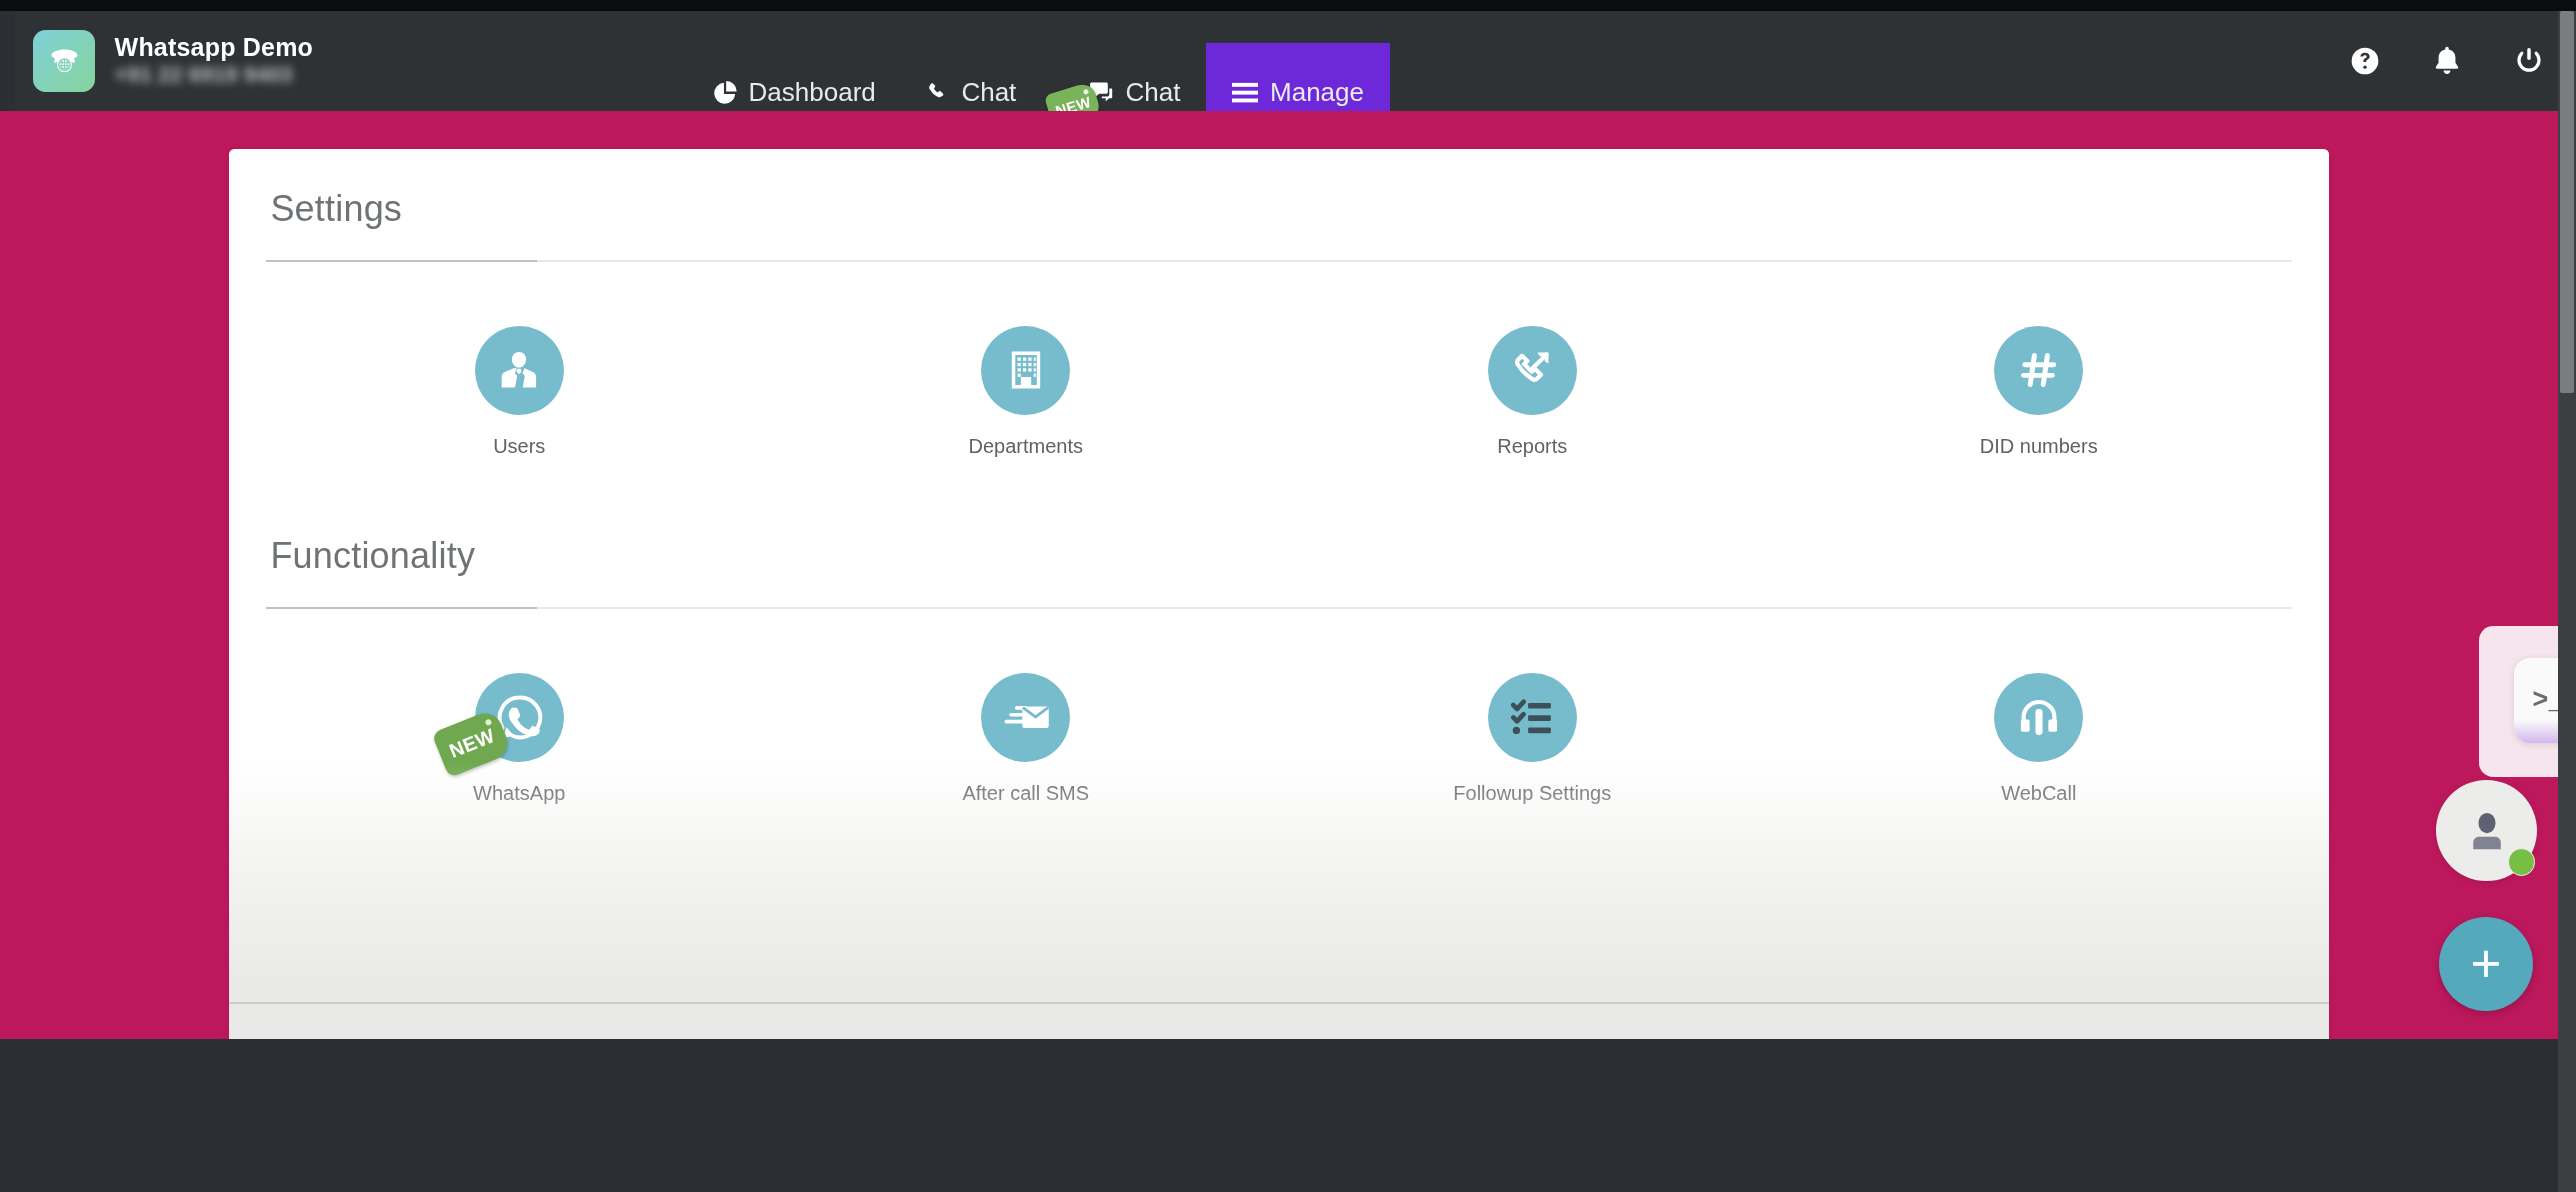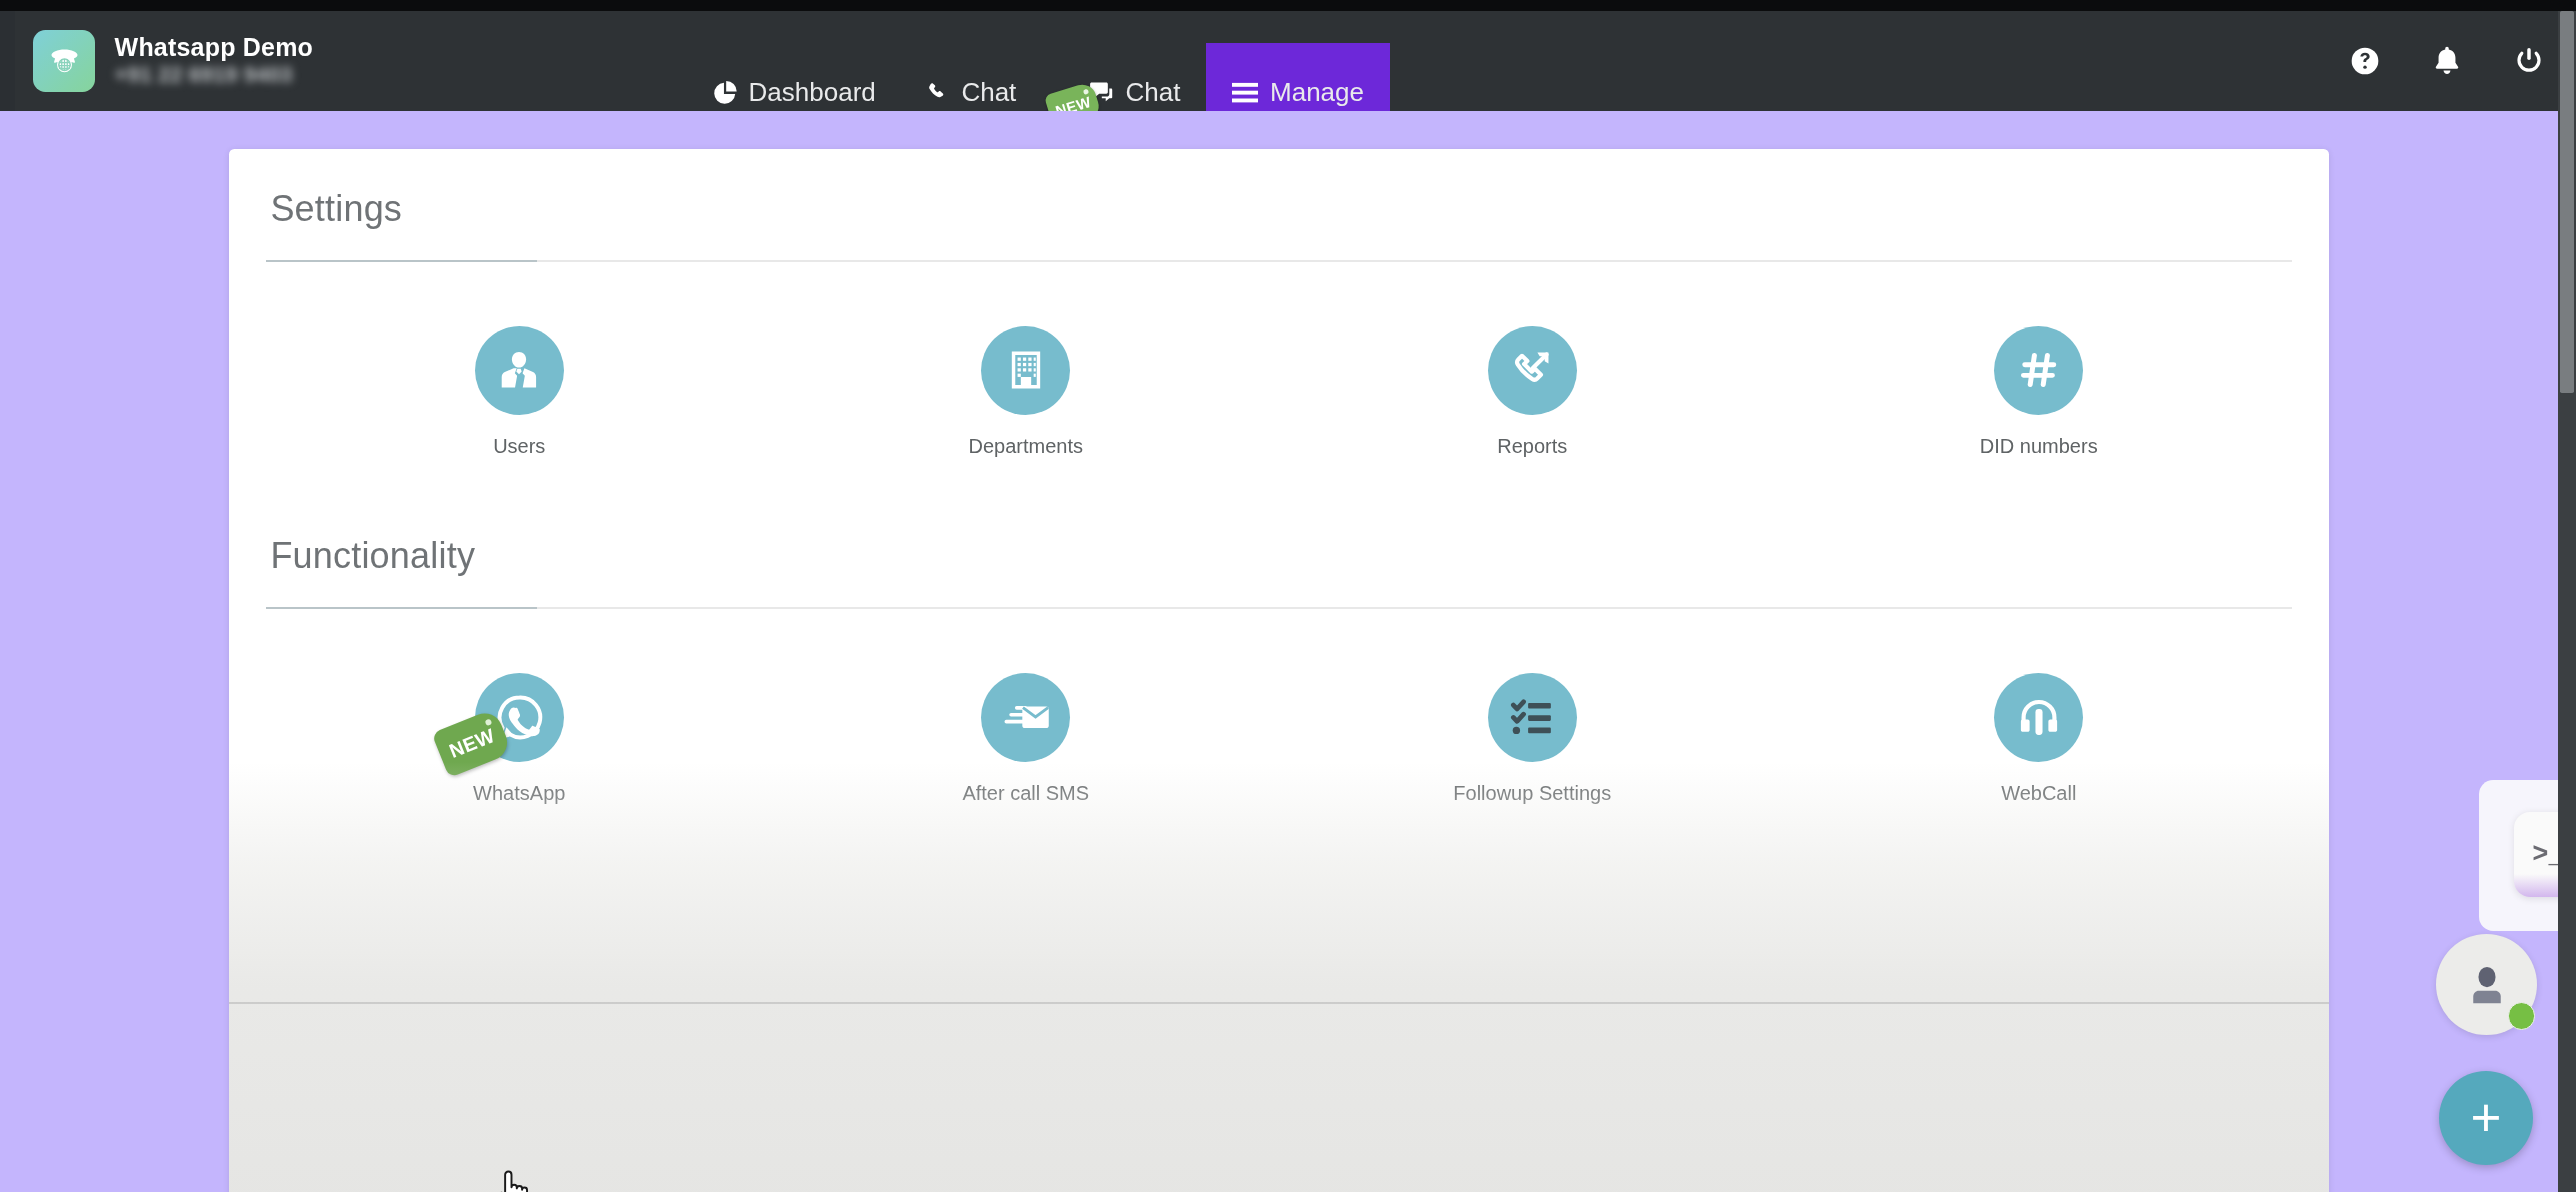--- a/index.html
+++ b/index.html
@@ -87,22 +87,22 @@
     display: flex; align-items: center; gap: 43px;
   }
   .nav-right .icon-btn {
     display: flex; align-items: center; justify-content: center;
     cursor: pointer; width: 39px; height: 39px;
   }
 
   
   .page {
     position: absolute; top: 111px; left: 0;
-    width: 2576px; height: 1082px;
-    background: #c4b5fd;
+    width: 2576px; height: 928px;
+    background: #be185d;
     overflow: hidden;
   }
 
   .card {
     position: absolute;
     left: 229px; top: 38px;
     width: 2100px; height: 1120px;
     background: #ffffff;
     border-radius: 5.3px;
     box-shadow: 0 1.8px 6.2px rgba(0,0,0,.10);

